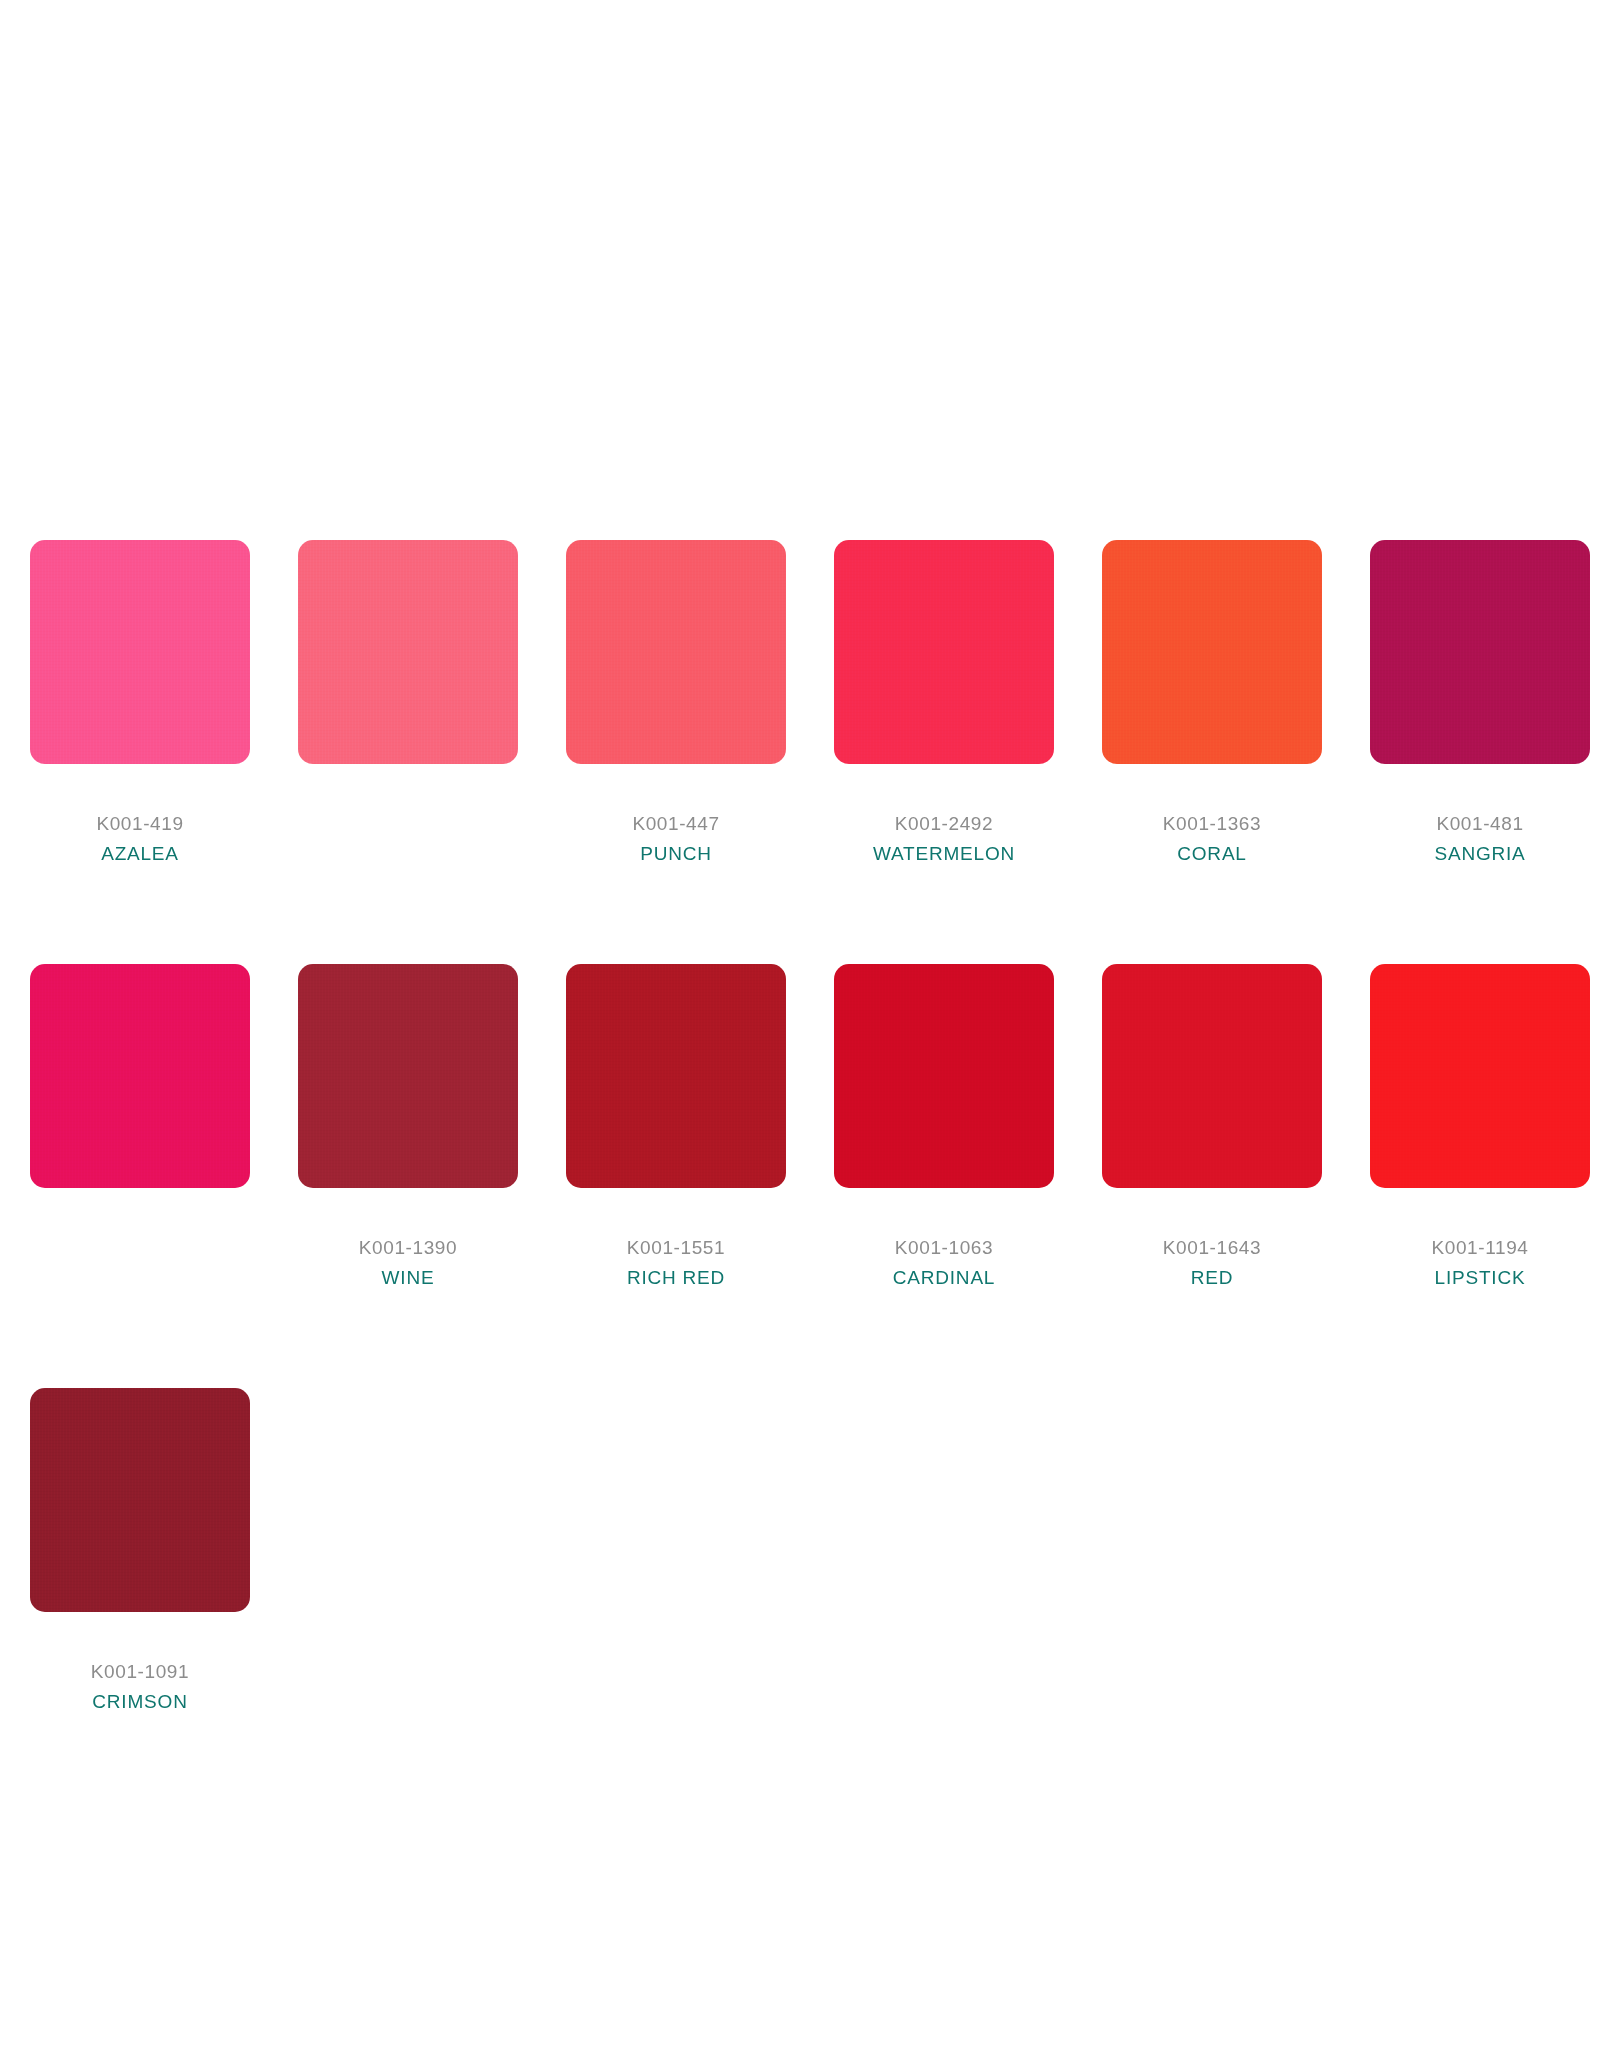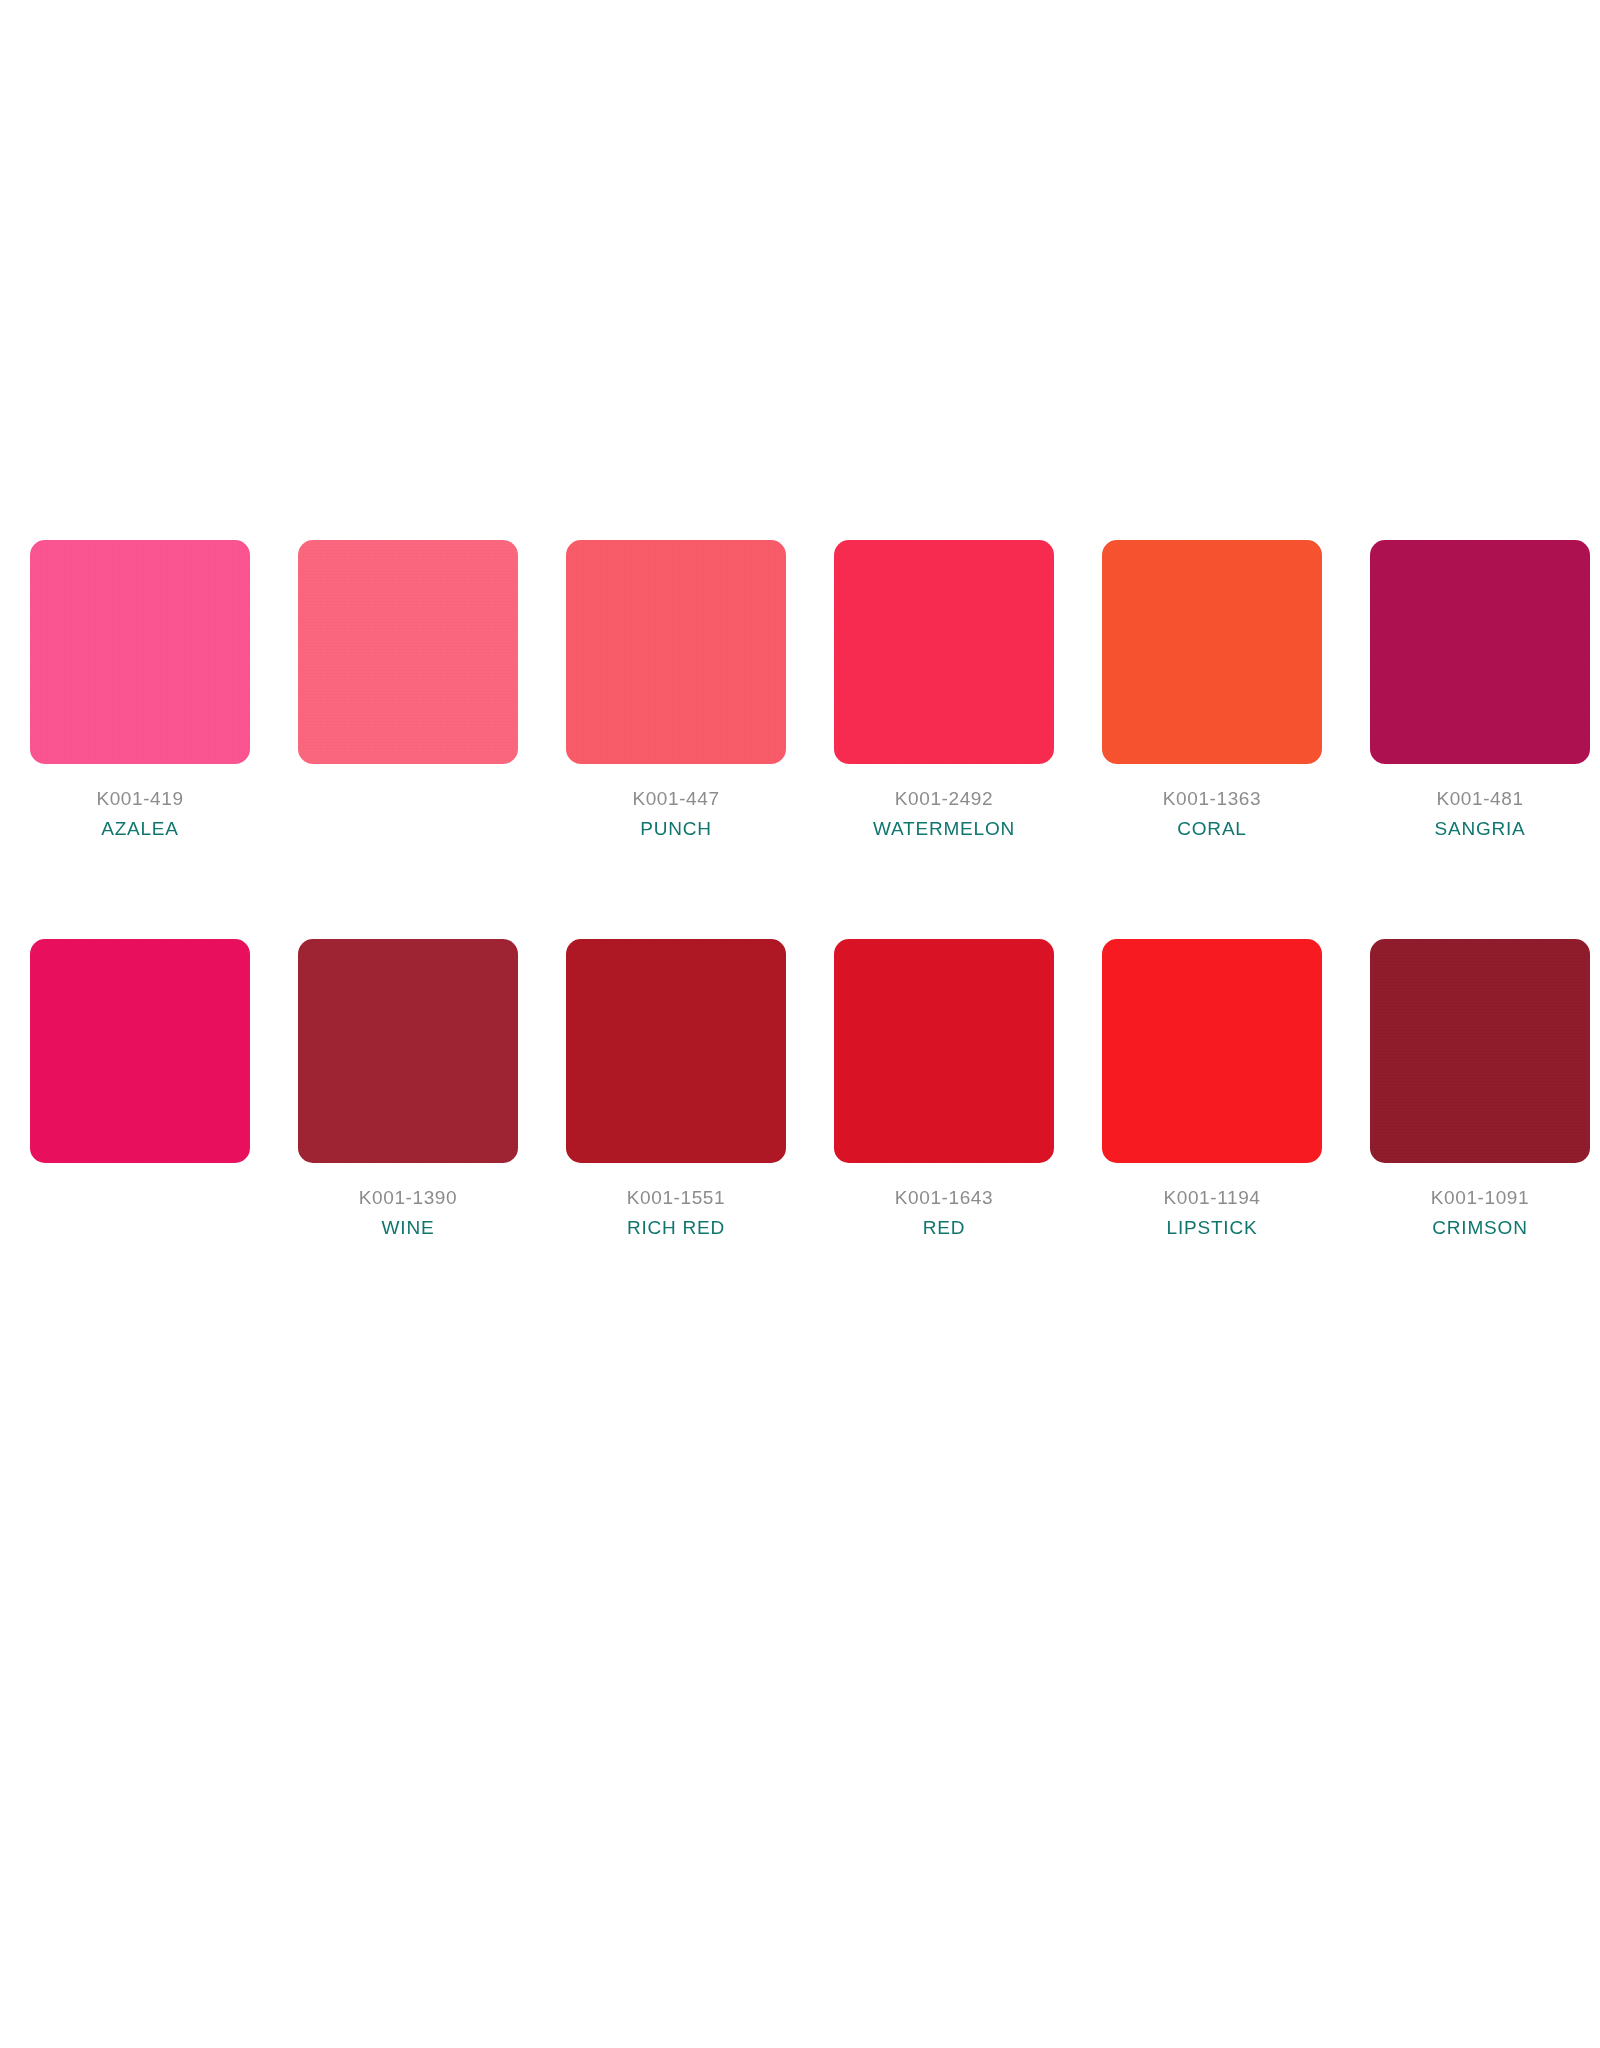--- a/index.html
+++ b/index.html
@@ -33,20 +33,21 @@
     grid-template-columns: repeat(6, 220px);
     column-gap: 48px;
     row-gap: 95px;
   }
 
   .swatch-cell {
     width: 220px;
     display: flex;
     flex-direction: column;
     align-items: center;
+    gap: 25px;
   }
 
   .swatch-chip {
     width: 220px;
     height: 224px;
     border-radius: 15px;
     background: #cccccc;
     
     background-image:
       repeating-linear-gradient(90deg, rgba(255,255,255,0.035) 0px, rgba(255,255,255,0.035) 1px, rgba(0,0,0,0.0) 1px, rgba(0,0,0,0.0) 3px),
@@ -135,20 +136,27 @@
         </div>
       </div>
       <div class="swatch-cell">
         <div class="swatch-chip" style="background-color: rgb(174, 23, 36);"></div>
         <div class="swatch-labels">
           <span class="swatch-code">K001-1551</span>
           <span class="swatch-name">RICH RED</span>
         </div>
       </div>
       <div class="swatch-cell">
+        <div class="swatch-chip" style="background-color: rgb(208, 10, 36);"></div>
+        <div class="swatch-labels">
+          <span class="swatch-code">K001-1063</span>
+          <span class="swatch-name">CARDINAL</span>
+        </div>
+      </div>
+      <div class="swatch-cell">
         <div class="swatch-chip" style="background-color: rgb(218, 18, 38);"></div>
         <div class="swatch-labels">
           <span class="swatch-code">K001-1643</span>
           <span class="swatch-name">RED</span>
         </div>
       </div>
       <div class="swatch-cell">
         <div class="swatch-chip" style="background-color: rgb(247, 26, 32);"></div>
         <div class="swatch-labels">
           <span class="swatch-code">K001-1194</span>

